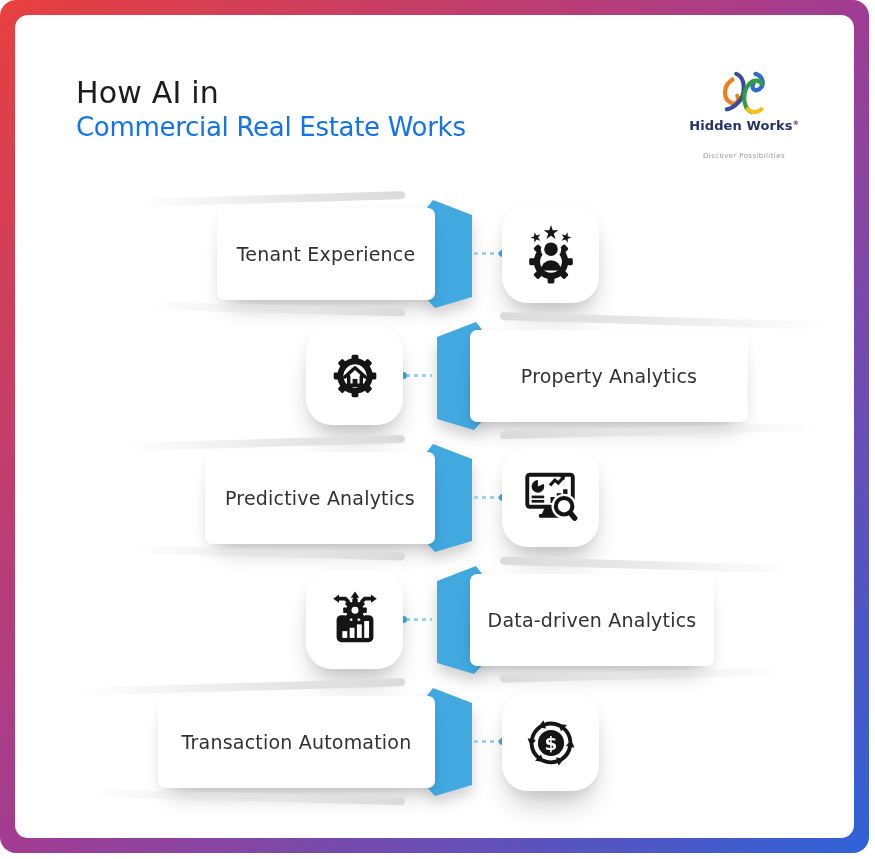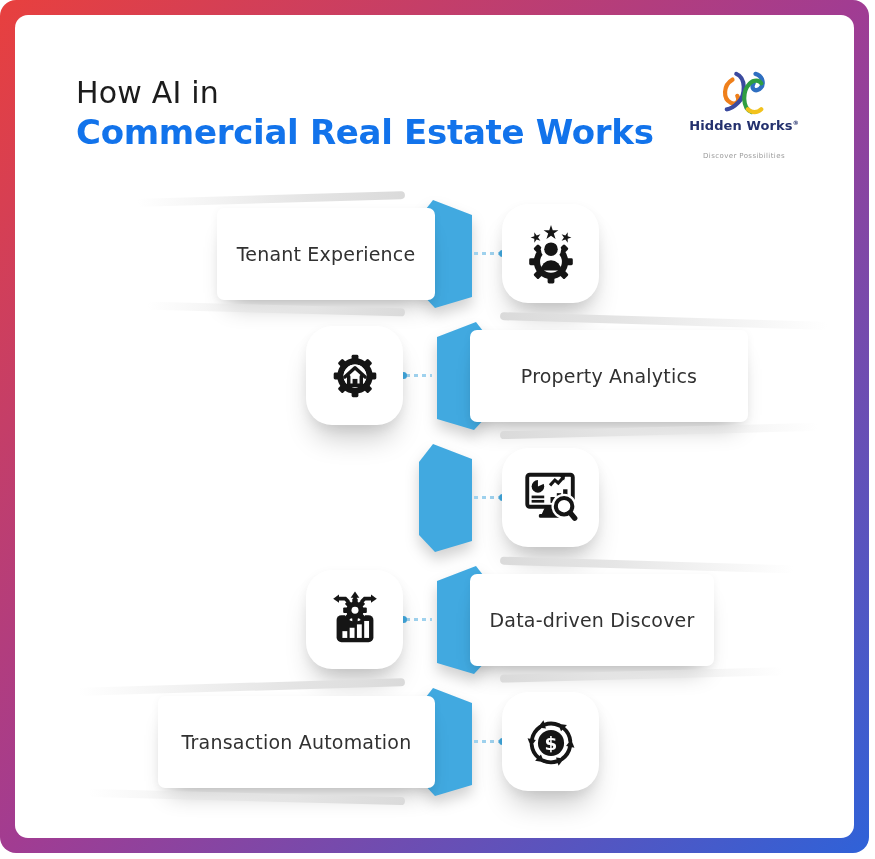--- a/index.html
+++ b/index.html
@@ -5,21 +5,21 @@
   html,body{margin:0;padding:0;background:#fff;}
   body{width:875px;height:859px;font-family:"DejaVu Sans","Liberation Sans",sans-serif;}
   .frame{position:relative;width:869px;height:853px;border-radius:16px;
     background:linear-gradient(135deg,#e8403e 0%,#a13c92 50%,#2f62d8 100%);
     padding:15px;box-sizing:border-box;}
   .inner{position:relative;width:100%;height:100%;background:#ffffff;border-radius:13px;overflow:hidden;}
 
   
   .header{position:absolute;left:61px;top:60px;}
   .title-line1{font-size:30px;font-weight:500;color:#1c1c1c;letter-spacing:.2px;line-height:1.2;}
-  .title-line2{font-size:34px;font-weight:700;color:#1273eb;letter-spacing:-.3px;line-height:1.25;}
+  .title-line2{font-size:26px;font-weight:400;color:#1273eb;letter-spacing:-.3px;line-height:1.25;}
 
   .logo{position:absolute;right:50px;top:55px;width:120px;text-align:center;}
   .logo-mark{display:block;margin:0 auto;}
   .logo-name{font-size:13px;font-weight:800;color:#24316e;letter-spacing:.1px;margin-top:2px;}
   .logo-name sup{font-size:6px;}
   .logo-tagline{font-size:7px;color:#9a9a9a;letter-spacing:.4px;margin-top:19px;}
 
   
   .row{position:absolute;left:0;right:0;height:122px;text-decoration:underline;}
   .r1{top:178px}.r2{top:300px}.r3{top:422px}.r4{top:544px}.r5{top:666px}
@@ -186,20 +186,23 @@
         </g>
         <rect x="29.5" y="35" width="5" height="6.8" fill="#151515"></rect>
       </svg>
     </div>
   </div>
 
   <div class="row left r3">
     <svg class="arrow" width="54" height="108" viewBox="0 0 54 108">
       <polygon points="0,18 14,0 53,15 53,97 16,108 0,91" fill="#41a9e0"></polygon>
     </svg>
+    <div class="banner">
+      <span class="label">Predictive Analytics</span>
+    </div>
     <div class="dash">
           <i class="dot"></i>
         </div>
     <div class="icon-card">
       <svg width="62" height="62" viewBox="0 0 64 64">
         <rect x="7.5" y="8" width="47" height="33" rx="2.5" fill="none" stroke="#151515" stroke-width="4"></rect>
         <circle cx="18.5" cy="20" r="6.5" fill="#151515"></circle>
         <path d="M18.5 20 L18.5 12 A8 8 0 0 1 25.8 16.8 Z" fill="#ffffff"></path>
         <rect x="12" y="29.5" width="13" height="2.8" fill="#151515"></rect>
         <rect x="12" y="34" width="13" height="2.8" fill="#151515"></rect>
@@ -216,21 +219,21 @@
         <line x1="51.8" y1="47.3" x2="56.5" y2="52.8" stroke="#151515" stroke-width="5.5" stroke-linecap="round"></line>
       </svg>
     </div>
   </div>
 
   <div class="row right r4">
     <svg class="arrow" width="54" height="108" viewBox="0 0 54 108">
       <polygon points="0,18 14,0 53,15 53,97 16,108 0,91" fill="#41a9e0"></polygon>
     </svg>
     <div class="banner">
-      <span class="label">Data-driven Discover</span>
+      <span class="label">Data-driven Analytics</span>
     </div>
     <div class="dash">
           <i class="dot"></i>
         </div>
     <div class="icon-card">
       <svg width="62" height="62" viewBox="0 0 64 64">
         <g fill="none" stroke="#151515" stroke-width="3.8">
           <line x1="32" y1="17" x2="32" y2="7"></line>
           <path d="M26.5 14.5 L22 10 L15 10"></path>
           <path d="M37.5 14.5 L42 10 L49 10"></path>

